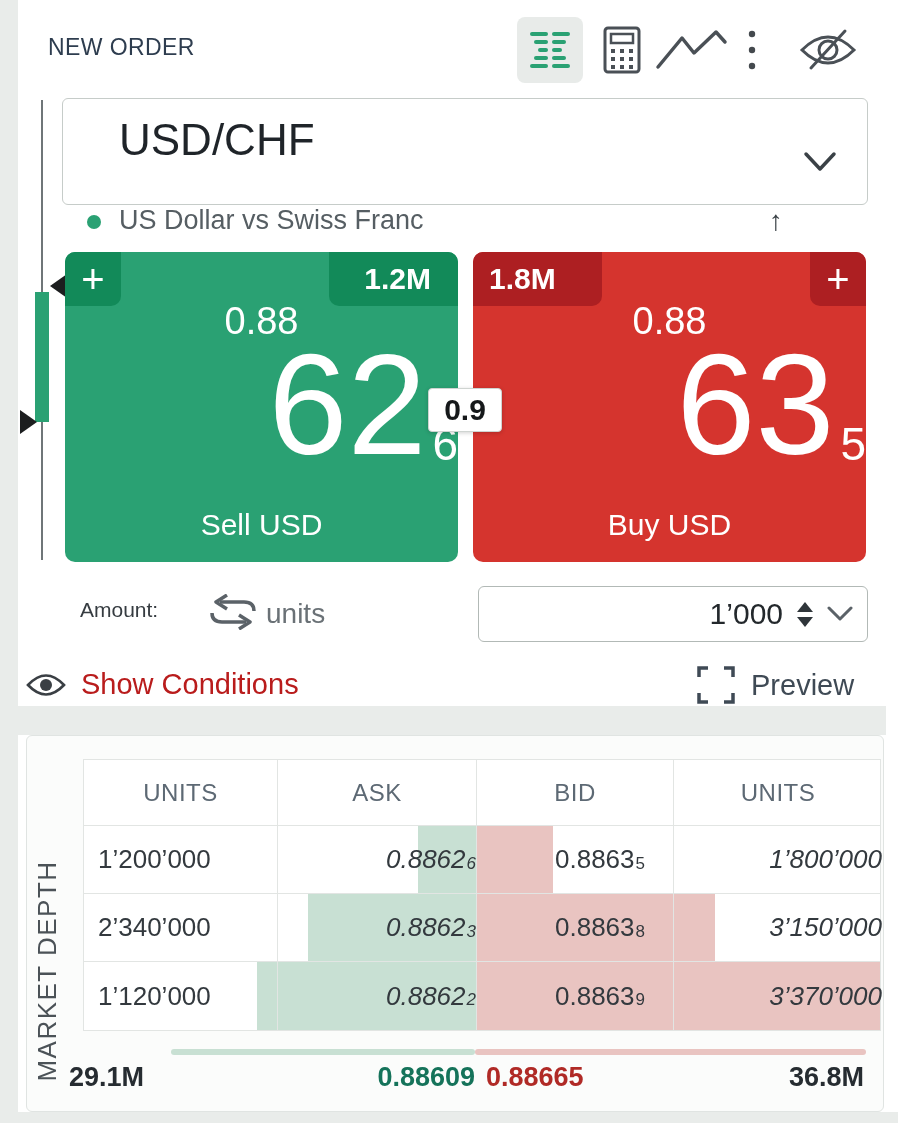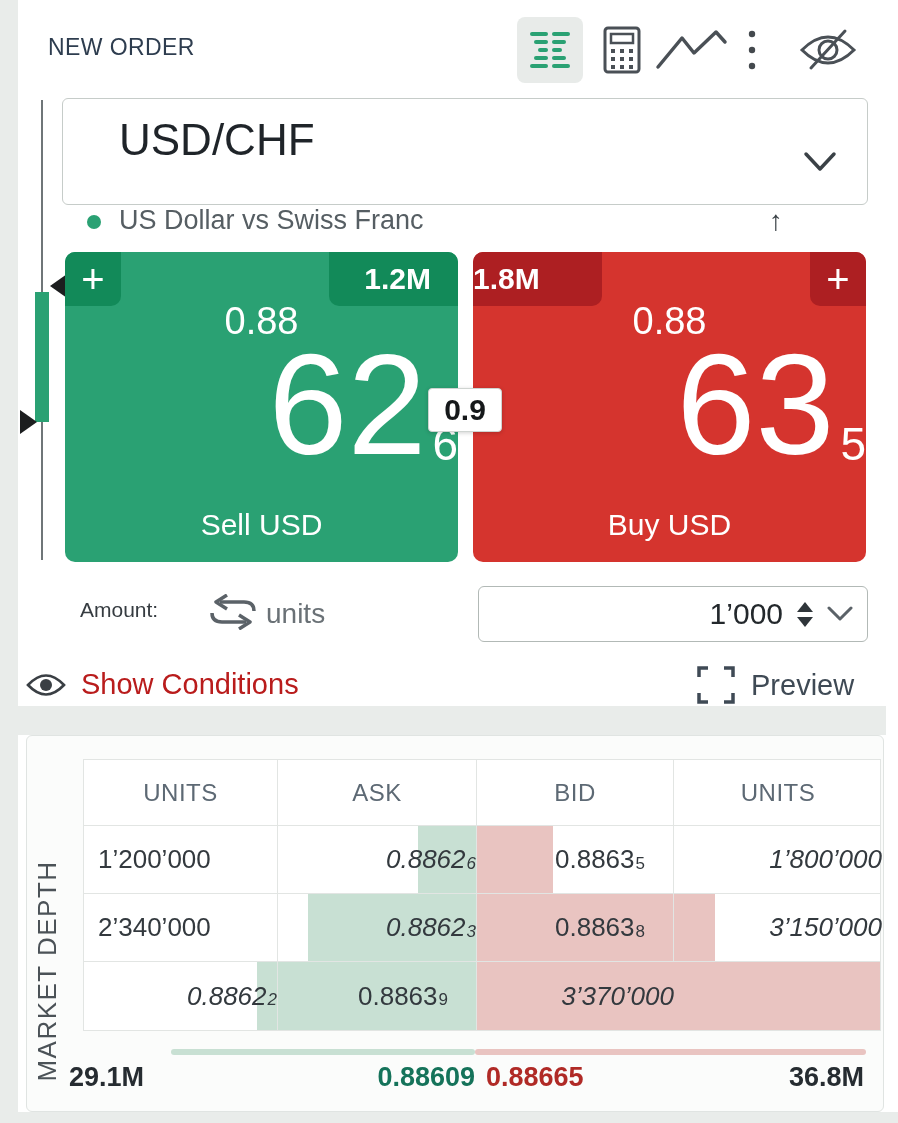--- a/index.html
+++ b/index.html
@@ -38,21 +38,21 @@
   .tile.sell{left:47px;background:var(--green);}
   .tile.buy{left:455px;background:var(--red);}
   .corner{position:absolute;top:0;height:54px;display:flex;align-items:center;}
   .plusbox{width:56px;justify-content:center;font-size:40px;font-weight:300;cursor:pointer;}
   .volbox{width:129px;font-size:30px;font-weight:600;}
   .sell .corner{background:var(--green-dark);}
   .buy .corner{background:var(--red-dark);}
   .c-tl{left:0;border-radius:10px 0 10px 0;}
   .c-tr{right:0;border-radius:0 10px 0 10px;}
   .vol-r{justify-content:flex-end;padding-right:27px;}
-  .vol-l{justify-content:flex-start;}
+  .vol-l{justify-content:flex-start;padding-left:16px;}
   .price-prefix{position:absolute;top:48px;width:100%;text-align:center;font-size:38px;}
   .bigrow{position:absolute;top:78px;width:100%;display:flex;justify-content:flex-end;align-items:baseline;}
   .price-big{font-size:142px;line-height:1.05;}
   .price-pip{font-size:46px;position:relative;top:6px;margin-left:6px;}
   .action{position:absolute;bottom:20px;width:100%;text-align:center;font-size:30px;}
   .spread{left:410px;top:388px;width:74px;height:44px;background:#fff;border:1px solid #cfd4d1;border-radius:4px;box-shadow:0 1px 4px rgba(0,0,0,.18);display:flex;align-items:center;justify-content:center;font-size:30px;font-weight:700;color:#15181a;}
 
   
   .amt-label{left:62px;top:598px;font-size:21px;color:#363c41;}
   .swap{left:190px;top:594px;cursor:pointer;}
@@ -283,20 +283,21 @@
       <div class="md-cell ra">
           <span>0.8863</span>
           <span class="pip-s">8</span>
         </div>
       <div class="md-cell r">3’150’000</div>
     </div>
 
     <div class="md-row">
       <div class="dbar bid" style="width: 27.608%;"></div>
       <div class="dbar ask" style="width: 50.7%;"></div>
+      <div class="md-cell l">1’120’000</div>
       <div class="md-cell r">
           <span>0.8862</span>
           <span class="pip-s">2</span>
         </div>
       <div class="md-cell ra">
           <span>0.8863</span>
           <span class="pip-s">9</span>
         </div>
       <div class="md-cell r">3’370’000</div>
     </div>

